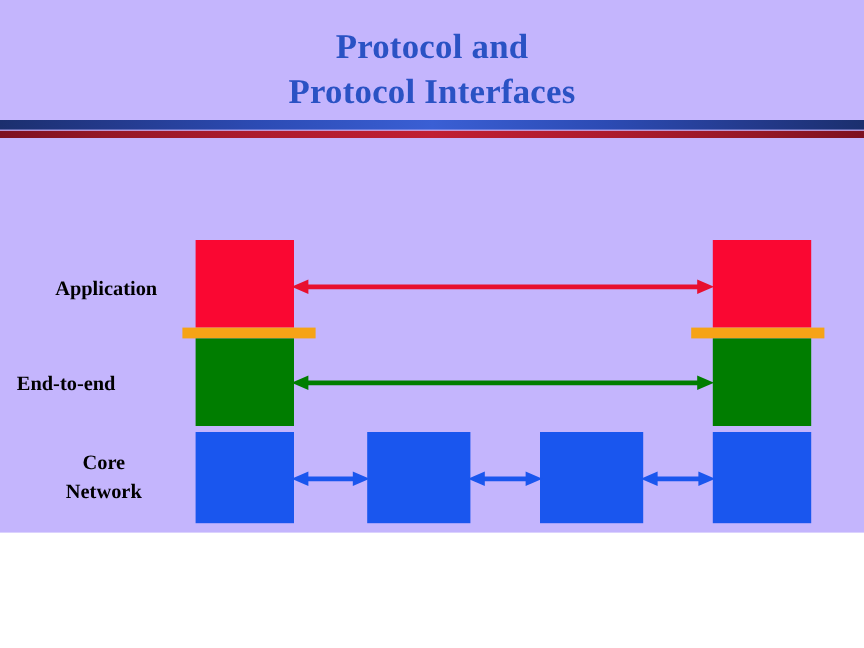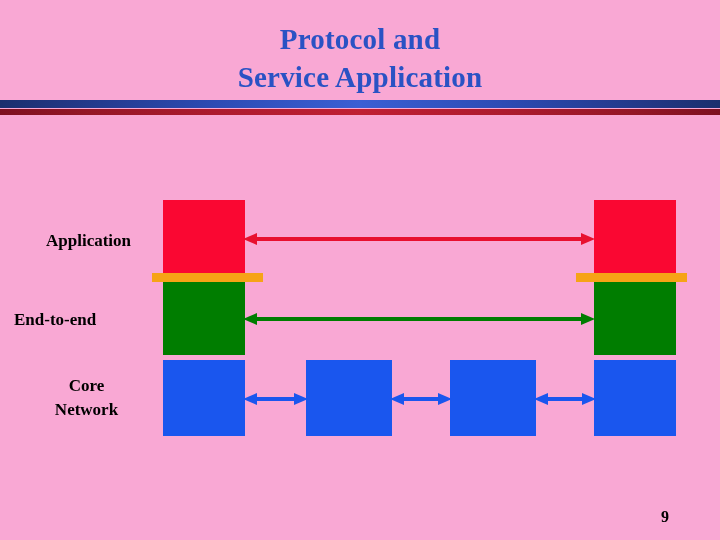--- a/index.html
+++ b/index.html
@@ -3,22 +3,22 @@
 <meta charset="utf-8">
 <style>
   html, body {
     margin: 0;
     padding: 0;
     background: #ffffff;
   }
   #slide {
     position: relative;
     width: 720px;
-    height: 540px;
-    background: #f9a8d4;
+    height: 444px;
+    background: #c4b5fd;
     overflow: hidden;
     font-family: "Liberation Serif", "DejaVu Serif", serif;
   }
 
   
   .title {
     position: absolute;
     left: 60px;
     top: 20px;
     width: 600px;
@@ -109,21 +109,21 @@
     font-size: 16px;
   }
 </style>
 </head>
 <body>
 
 <div id="slide">
 
   <div class="title">
     <span class="tline">Protocol and</span>
-    <span class="tline">Service Application</span>
+    <span class="tline">Protocol Interfaces</span>
   </div>
 
   <div class="divider-blue"></div>
   <div class="divider-red"></div>
 
   <div class="row-label" id="label-application">Application</div>
   <div class="row-label" id="label-endtoend">End-to-end</div>
   <div class="row-label" id="label-core">Core
 Network</div>
 

